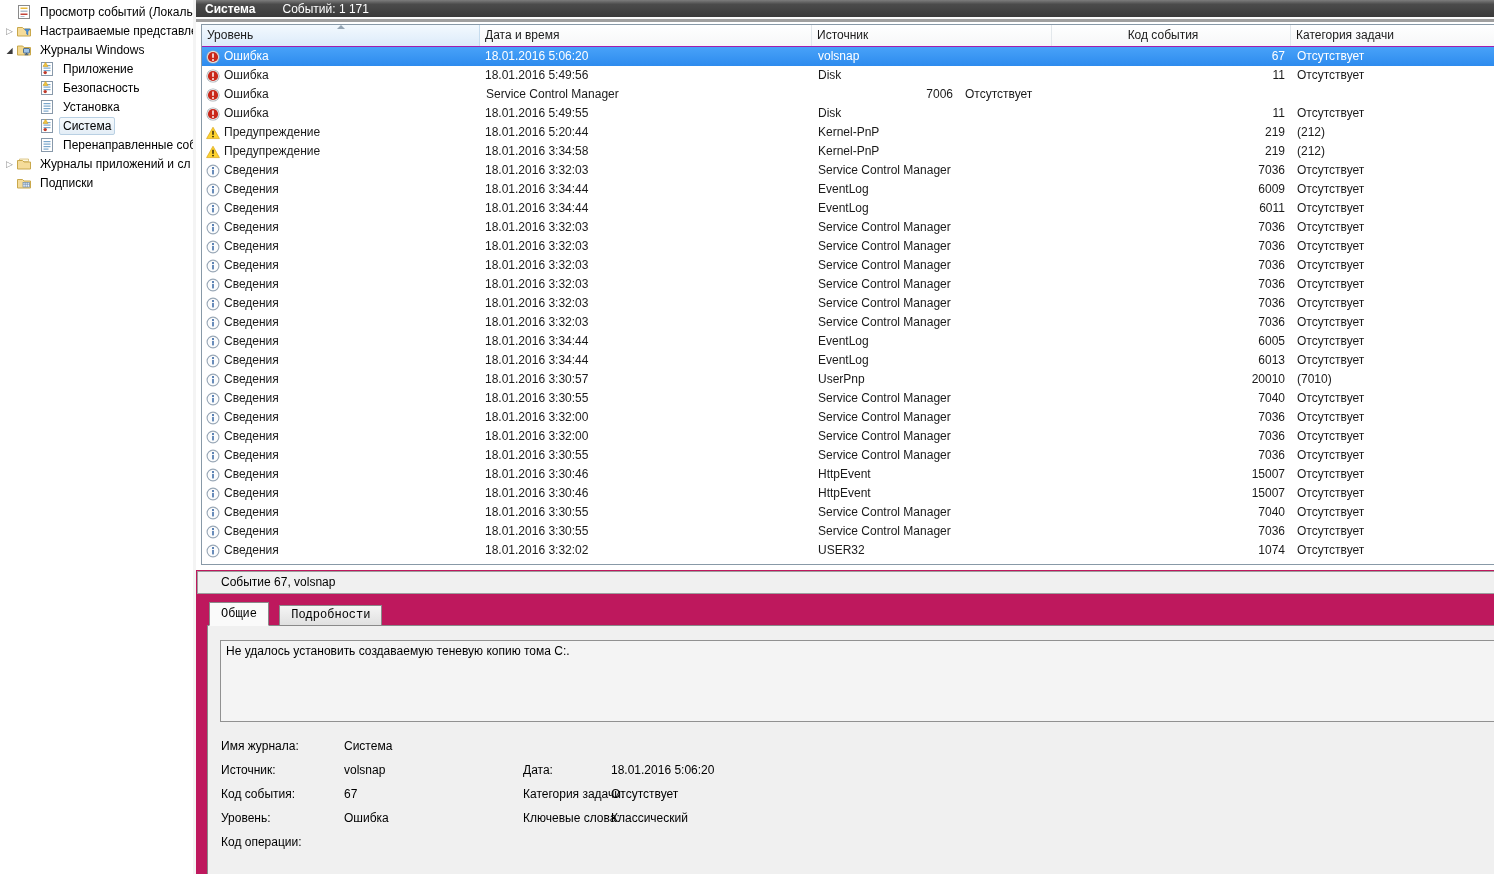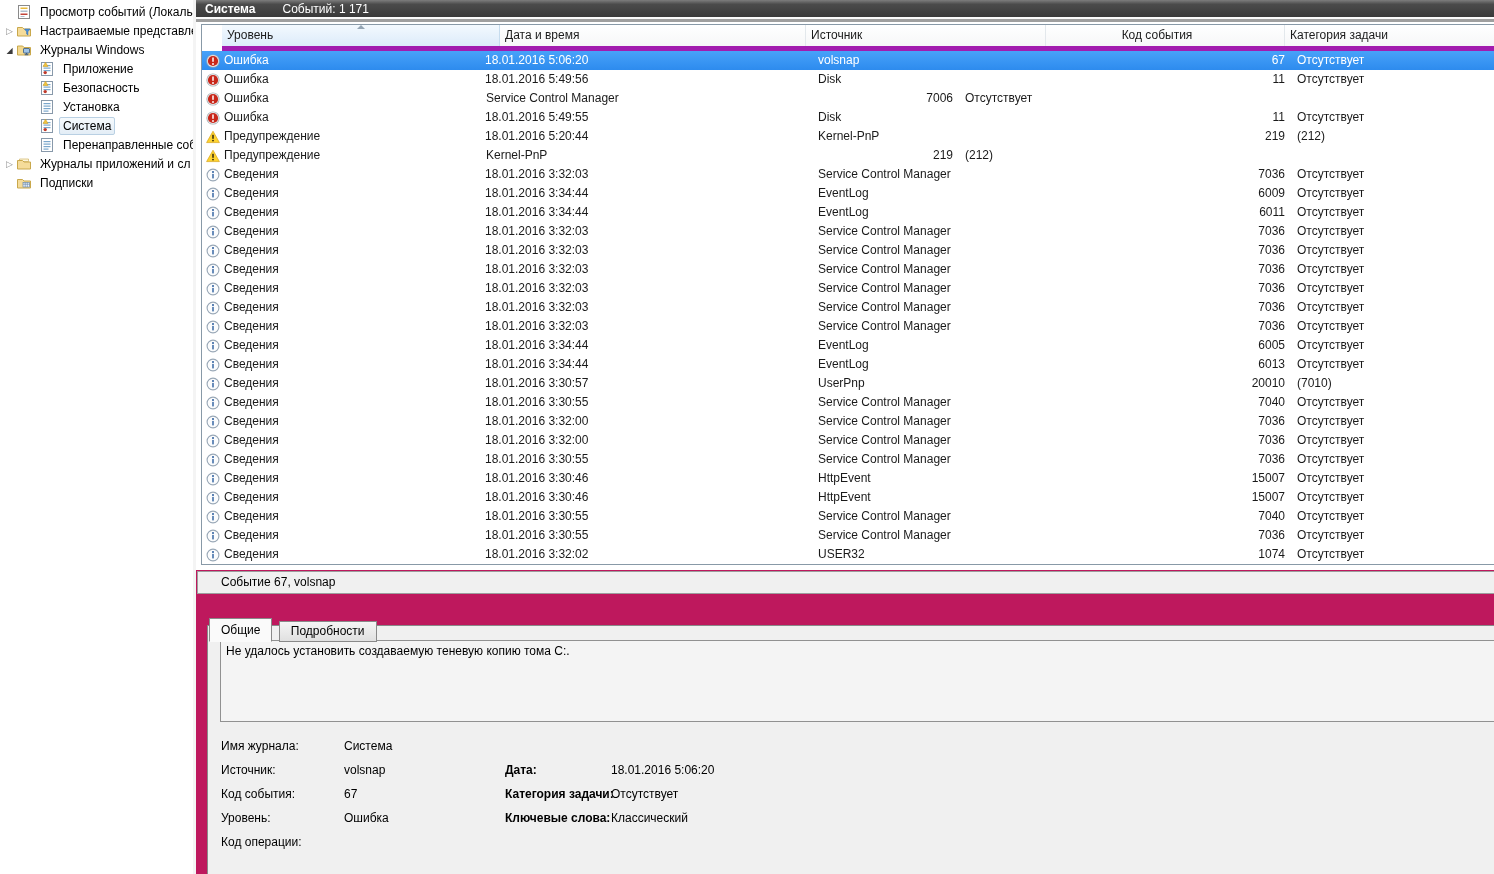--- a/index.html
+++ b/index.html
@@ -30,21 +30,21 @@
   .splitter { position:absolute; left:193px; top:0; width:3px; height:100%; background:#f4f4f4; }
 
   
   .main { position:absolute; left:196px; top:0; right:0; bottom:0; background:#fff; }
   .title-strip { height:17px; background:linear-gradient(#7d7d7d,#4b4b4b 25%,#3a3a3a); color:#fff; display:flex; align-items:center; padding-left:9px; }
   .title-strip .log-name { font-weight:bold; margin-right:27px; }
   .strip-sep { height:3px; background:#9f9f9f; border-top:2px solid #fbfbfb; }
 
   
   .list-box { position:absolute; left:5px; right:-2px; top:24px; height:539px; border:1px solid #8899a7; background:#fff; overflow:hidden; }
-  .list-header { display:flex; height:21px; background:#a21caf; border-bottom:5px solid #a21caf;margin-left:20px; }
+  .list-header { display:flex; height:21px; background:#a21caf; border-bottom:1px solid #a21caf; }
   .hcell { position:relative; box-sizing:border-box; line-height:20px; padding-left:5px; color:#1b1b1b; border-right:1px solid #e3e8ec;
            background:linear-gradient(#ffffff,#f6f7f8); overflow:hidden; white-space:nowrap; cursor:default; }
   .hcell.sorted { background:linear-gradient(#f3f9fe,#dcebfa); border-right-color:#c6dcee; }
   .hcell.num { text-align:center; padding-right:16px; padding-left:0; }
   .sort-arrow { position:absolute; top:0; left:50%; margin-left:-4px; width:0; height:0;
                 border-left:4px solid transparent; border-right:4px solid transparent; border-bottom:4px solid #94a5b4; }
   .list-body { }
   .trow { display:flex; height:19px; line-height:19px; color:#1a1a1a; cursor:default; }
   .trow.selected { background:linear-gradient(#48a2f9,#2d8bee); color:#fff; }
   .cell { box-sizing:border-box; overflow:hidden; white-space:nowrap; }
@@ -52,32 +52,32 @@
   .c-level .icon { width:14px; height:14px; margin-right:4px; display:inline-flex; flex:none; }
   .c-date { width:332px; padding-left:5px; }
   .c-source { width:240px; padding-left:6px; }
   .c-code { width:239px; text-align:right; padding-right:6px; }
   .c-cat { flex:1; padding-left:6px; }
 
   
   .details { position:absolute; left:0; right:0; top:570px; bottom:0; background:#be185d; }
   .event-bar { position:absolute; left:1px; right:-2px; top:1px; height:23px; box-sizing:border-box;
                border:1px solid #9d9d9d; background:#f0f0f0; line-height:21px; padding-left:23px; }
-  .tabs { position:absolute; left:13px; top:48px; height:24px; z-index:3; }
+  .tabs { position:absolute; left:13px; top:32px; height:24px; z-index:3;font-family:Liberation Mono, monospace; }
   .tab { display:inline-block; box-sizing:border-box; padding:0 11px; margin-right:3px; border:1px solid #898989; vertical-align:bottom; cursor:default; }
   .tab.active { background:#fafafa; height:24px; line-height:22px; border-bottom:1px solid #fafafa; position:relative; z-index:4; }
   .tab.inactive { background:linear-gradient(#f5f5f5,#e0e0e0); height:21px; line-height:19px; }
   .tab-content { position:absolute; left:11px; right:-2px; top:55px; bottom:-2px; border:1px solid #898989; background:#f0f0f0; }
   .msg-box { position:absolute; left:12px; right:-2px; top:14px; height:82px; box-sizing:border-box;
              border:1px solid #919191; background:#f4f4f4; padding:3px 5px; overflow:hidden; }
   .fields { position:absolute; left:13px; right:0; top:108px; }
   .field-row { position:relative; height:24px; line-height:24px; white-space:nowrap; }
   .fl  { position:absolute; left:0; }
   .fv  { position:absolute; left:123px; }
-  .frl { position:absolute; left:284px;font-weight:bold; }
+  .frl { position:absolute; left:302px; }
   .frv { position:absolute; left:390px; }
 </style>
 </head>
 <body>
 
 <div class="app">
 
   <div class="sidebar">
     <div class="tree" id="tree">
         <div class="tree-row level0">
@@ -206,21 +206,21 @@
   <div class="main">
     <div class="title-strip">
       <span class="log-name">Система</span>
       <span class="events-count">Событий: 1 171</span>
     </div>
     <div class="strip-sep"></div>
 
     <div class="list-box">
       <div class="list-header" id="list-header">
           <div class="hcell sorted" style="width: 278px;"><span>Уровень</span><span class="sort-arrow"></span></div>
-          <div class="hcell" style="width: 306px;"><span>Дата и время</span></div>
+          <div class="hcell" style="width: 332px;"><span>Дата и время</span></div>
           <div class="hcell" style="width: 240px;"><span>Источник</span></div>
           <div class="hcell num" style="width: 239px;"><span>Код события</span></div>
           <div class="hcell" style="flex: 1 1 0%; border-right: none;"><span>Категория задачи</span></div>
         </div>
       <div class="list-body" id="list-body">
           <div class="trow selected">
             <div class="cell c-level">
               <span class="icon">
                 <svg width="14" height="14" viewBox="0 0 14 14">
                   <circle cx="7" cy="7" r="6.6" fill="#a9afb5"></circle>
@@ -310,20 +310,21 @@
             <div class="cell c-level">
               <span class="icon">
                 <svg width="14" height="14" viewBox="0 0 14 14">
                   <path d="M7 1.2 L13.4 12.6 H0.6 Z" fill="#fed32f" stroke="#d8a419" stroke-width="0.7"></path>
                   <rect x="6.3" y="4.8" width="1.4" height="4" fill="#221b0a"></rect>
                   <circle cx="7" cy="10.6" r="0.85" fill="#221b0a"></circle>
                 </svg>
               </span>
               <span>Предупреждение</span>
             </div>
+            <div class="cell c-date">18.01.2016 3:34:58</div>
             <div class="cell c-source">Kernel-PnP</div>
             <div class="cell c-code">219</div>
             <div class="cell c-cat">(212)</div>
           </div>
           <div class="trow">
             <div class="cell c-level">
               <span class="icon">
                 <svg width="14" height="14" viewBox="0 0 14 14">
                   <circle cx="7" cy="7" r="5.9" fill="#fbfcfd" stroke="#98a7b6" stroke-width="1.1"></circle>
                   <circle cx="7" cy="4.1" r="1" fill="#2a5d9d"></circle>

